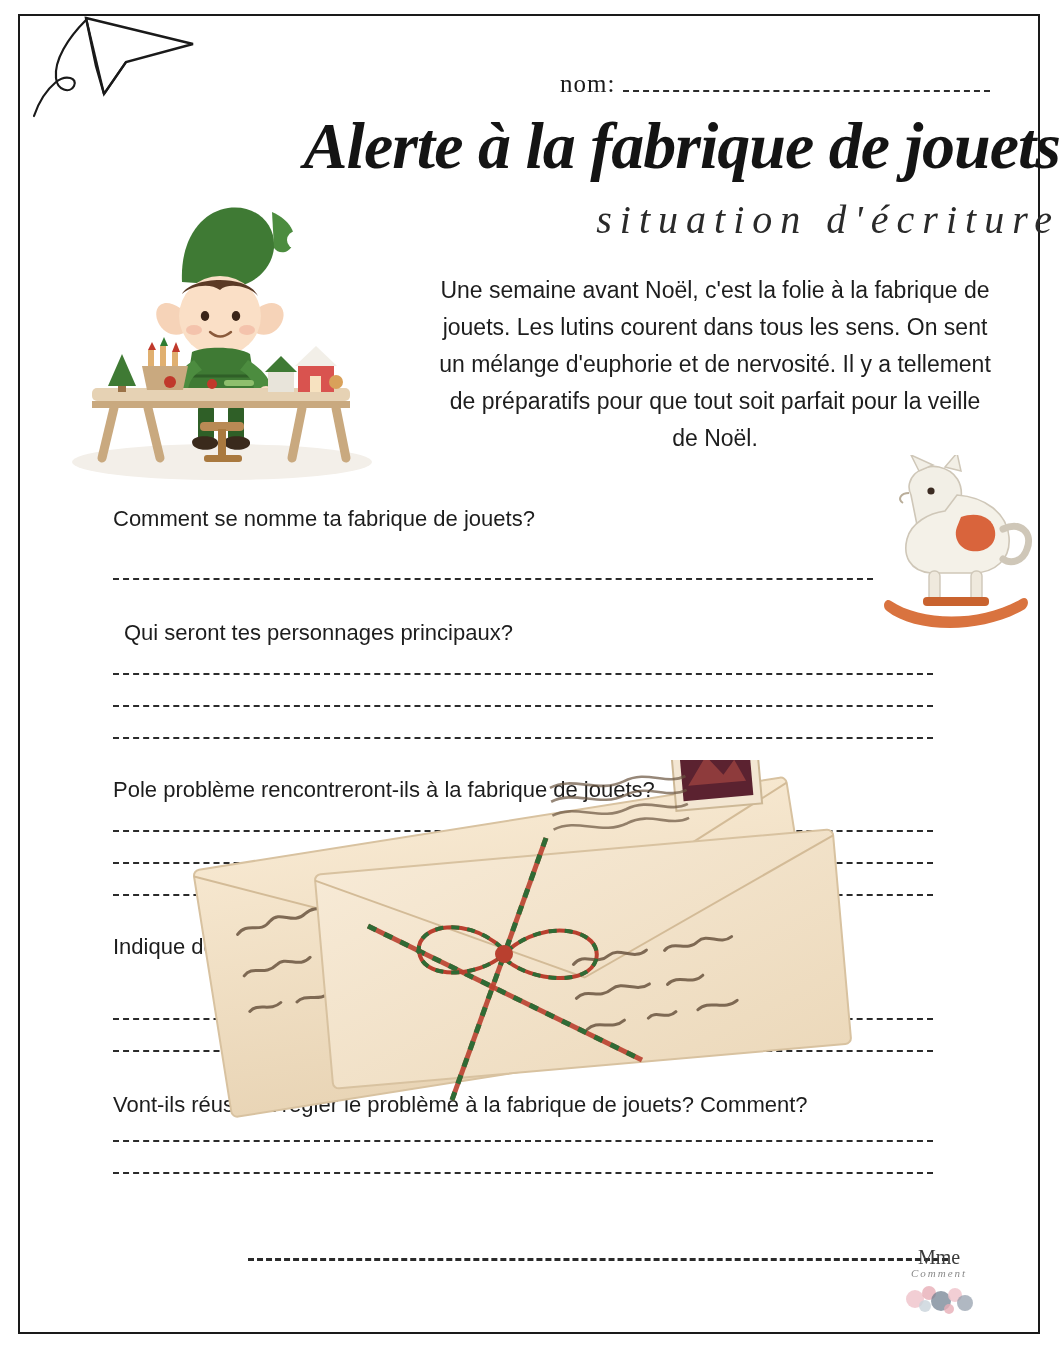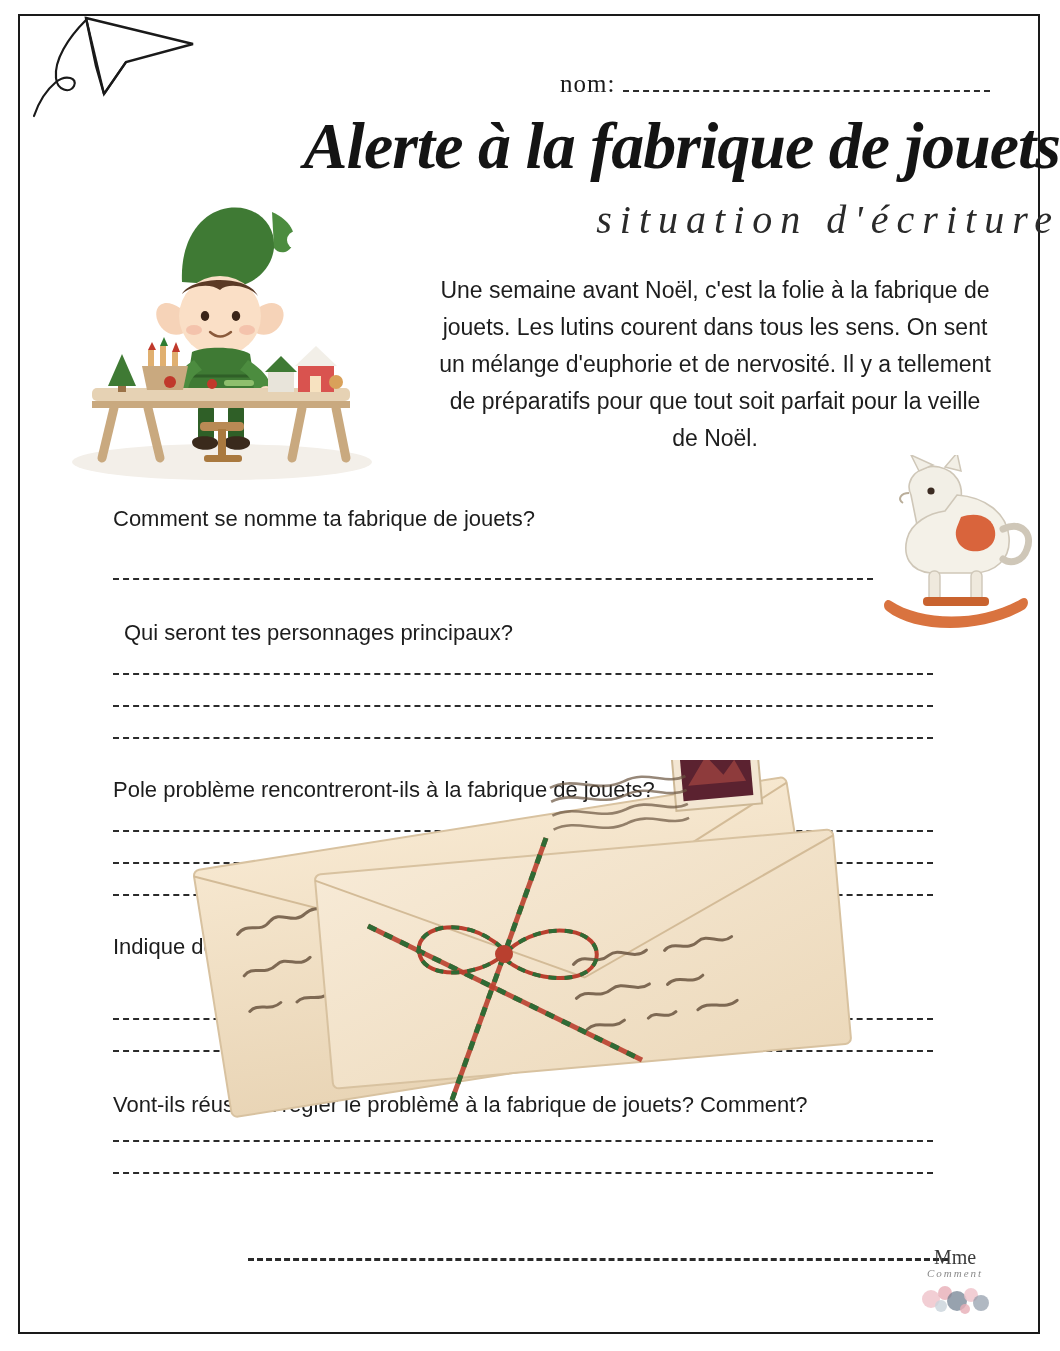--- a/index.html
+++ b/index.html
@@ -157,21 +157,21 @@
     left: 172px;
     top: 760px;
     width: 700px;
     height: 360px;
     pointer-events: none;
   }
 
   
   .logo {
     position: absolute;
-    right: 40px;
+    right: 56px;
     bottom: 28px;
     width: 130px;
     text-align: center;
   }
   .logo-name {
     font-family: "Liberation Serif", serif;
     font-size: 20px;
     color: #3a3a3a;
     line-height: 20px;
   }

